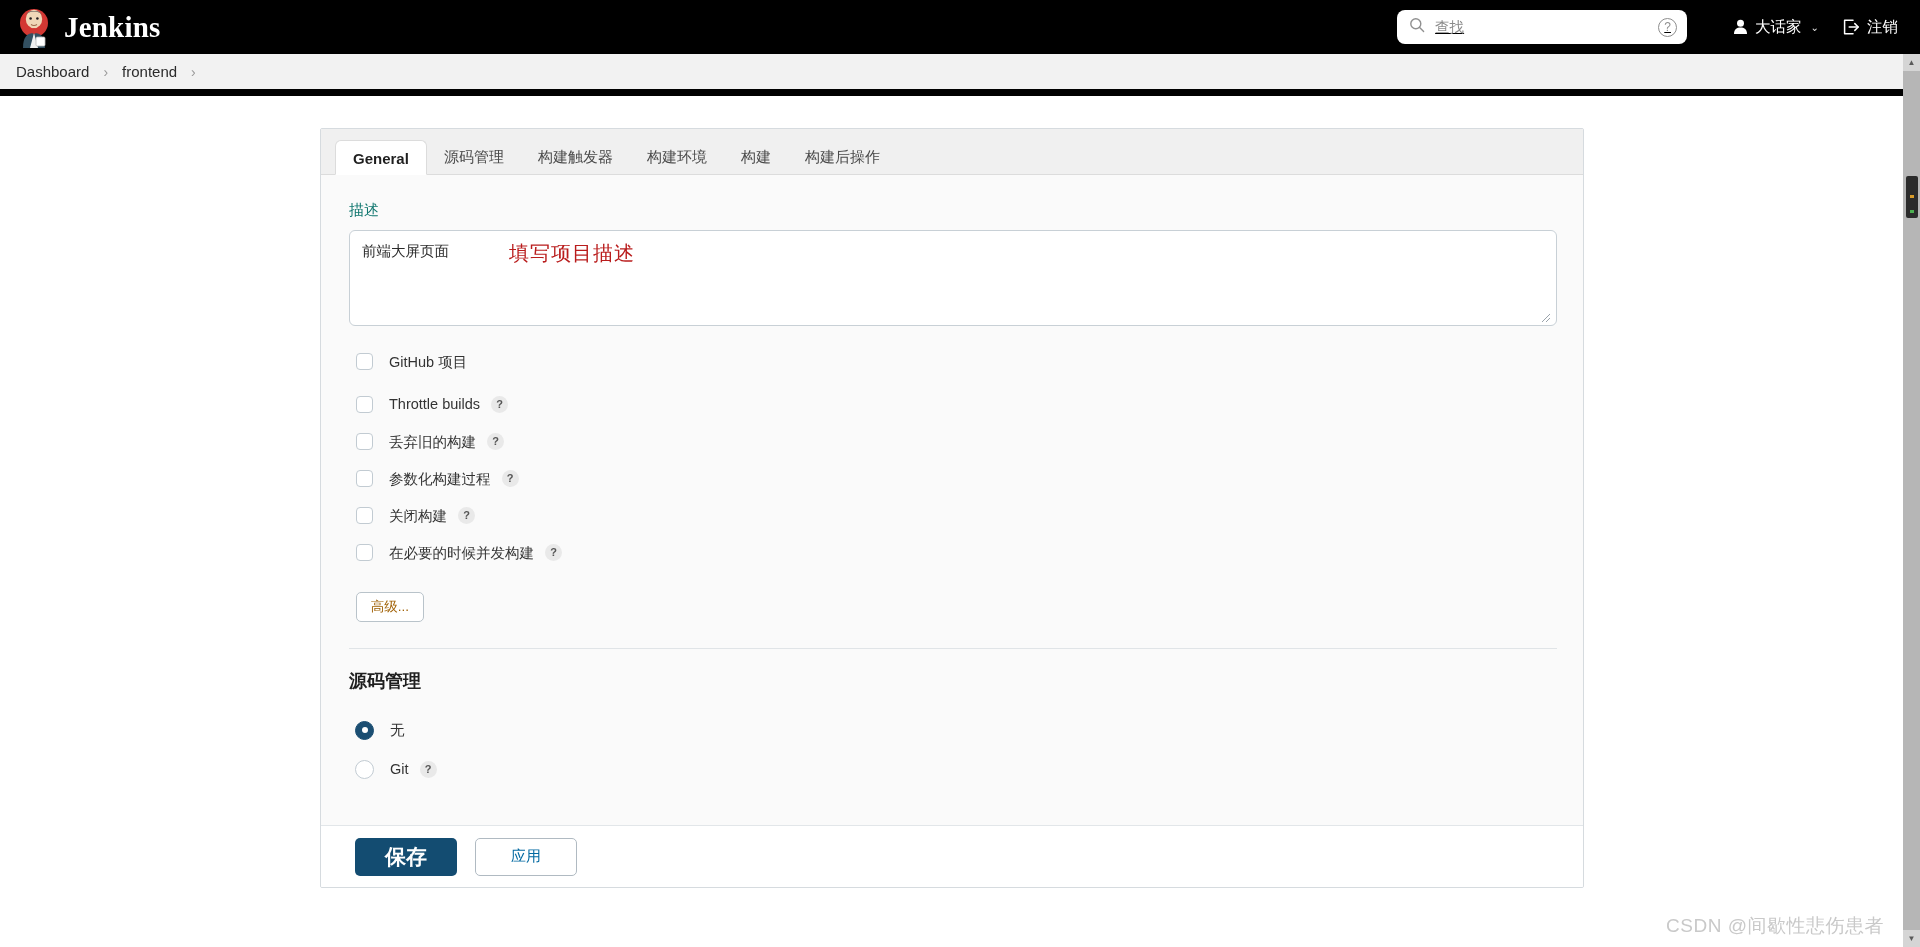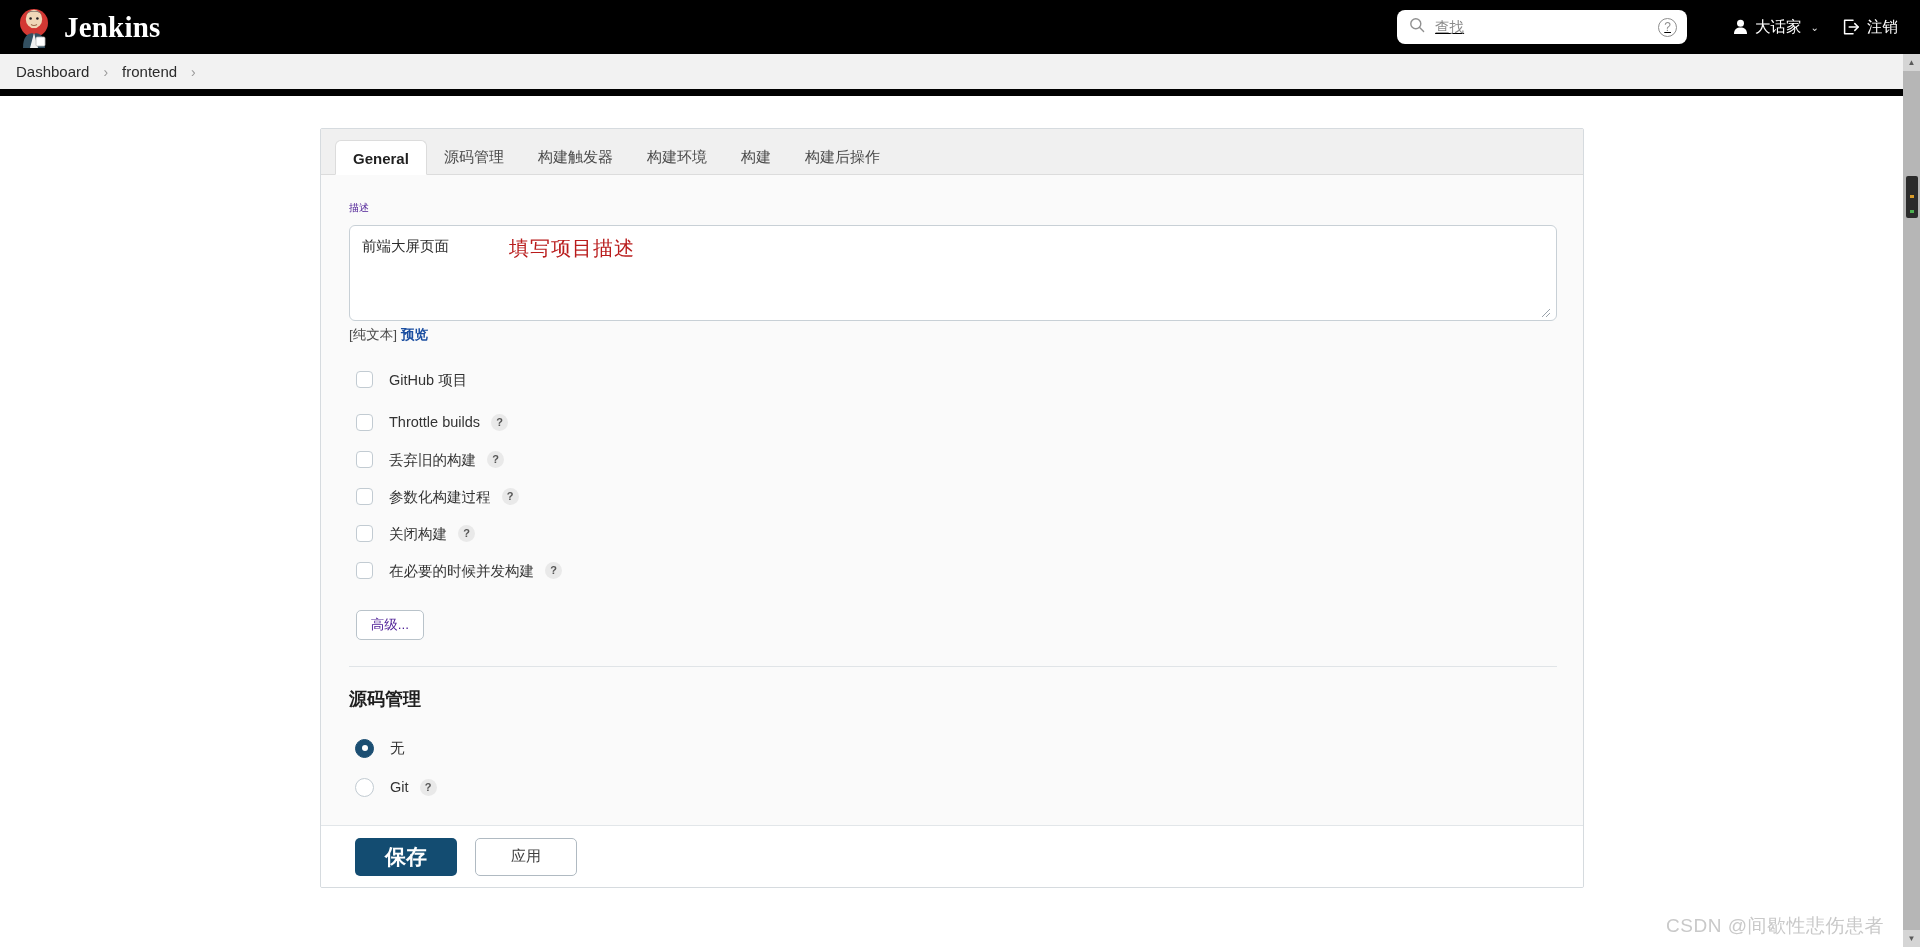--- a/index.html
+++ b/index.html
@@ -148,22 +148,22 @@
   }
 
   
   .form-area {
     padding: 26px 28px 0 28px;
     position: relative;
     height: 650px;
   }
 
   .field-label {
-    font-size: 10px;
-    color: #4c1d95;
+    font-size: 15px;
+    color: #0f766e;
     margin-bottom: 10px;
   }
 
   .textarea-wrap { position: relative; }
   .desc-textarea {
     width: 1208px;
     height: 96px;
     border: 1px solid #c8d0d6;
     border-radius: 6px;
     background: #ffffff;
@@ -242,21 +242,21 @@
 
   .adv-btn {
     margin-top: 11px;
     margin-left: 7px;
     width: 68px; height: 30px;
     background: #ffffff;
     border: 1px solid #b9c3ca;
     border-radius: 5px;
     font-family: "Liberation Sans", sans-serif;
     font-size: 13.5px;
-    color: #4c1d95;
+    color: #a16207;
     cursor: pointer;
   }
 
   .divider {
     margin-top: 26px;
     width: 1208px;
     height: 1px;
     background: #e0e4e7;
   }
 
@@ -311,21 +311,21 @@
     background: #134c71;
     color: #ffffff;
     border: none; border-radius: 5px;
     font-family: "Liberation Sans", sans-serif;
     font-size: 21px; font-weight: bold;
     cursor: pointer;
   }
   .btn-apply {
     width: 102px; height: 38px;
     background: #ffffff;
-    color: #404040;
+    color: #0369a1;
     border: 1px solid #b0bac2; border-radius: 5px;
     font-family: "Liberation Sans", sans-serif;
     font-size: 15px;
     cursor: pointer;
   }
 
   
   .watermark {
     position: absolute;
     right: 36px; bottom: 8px;
@@ -462,23 +462,20 @@
           <textarea class="desc-textarea" placeholder="" style="">前端大屏页面</textarea>
           <span class="resize-grip">
             <svg width="12" height="12" viewBox="0 0 12 12" xmlns="http://www.w3.org/2000/svg">
               <line x1="11" y1="3" x2="3" y2="11" stroke="#9aa3ab" stroke-width="1"></line>
               <line x1="11" y1="7" x2="7" y2="11" stroke="#9aa3ab" stroke-width="1"></line>
             </svg>
           </span>
           <span class="annotation-red">填写项目描述</span>
         </div>
 
-        <div class="plain-row">
-          <span>[纯文本]</span><span class="lnk">预览</span>
-        </div>
 
         <div class="cb-list">
 
           <div class="cb-row">
             <span class="cb-box"></span>
             <span class="cb-label">GitHub 项目</span>
           </div>
 
           <div class="cb-row gap-top">
             <span class="cb-box"></span>

